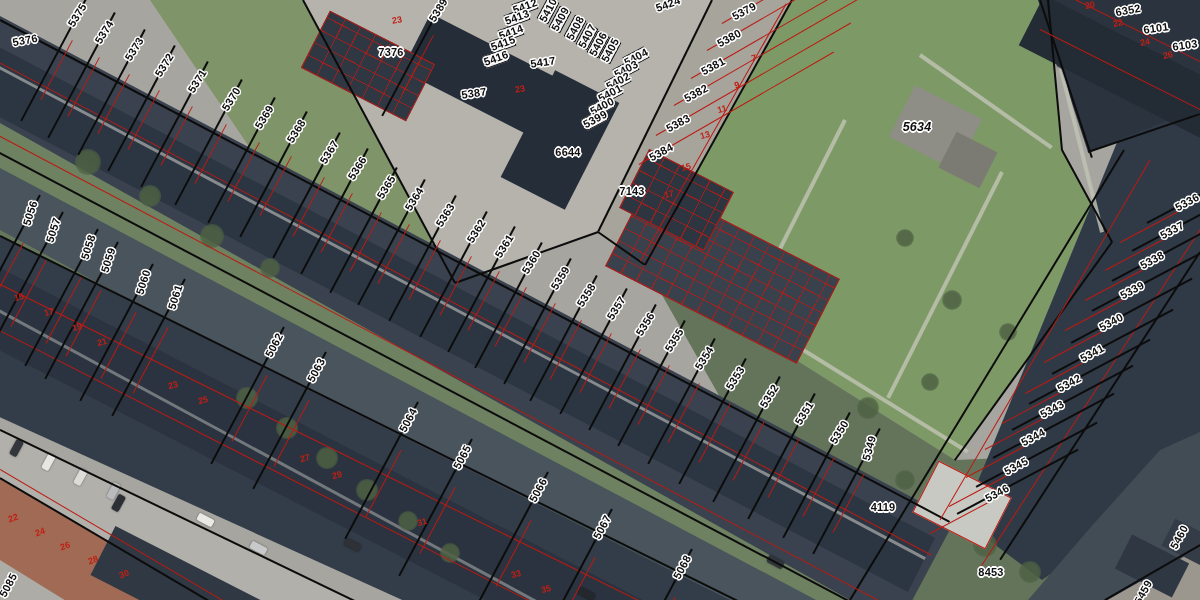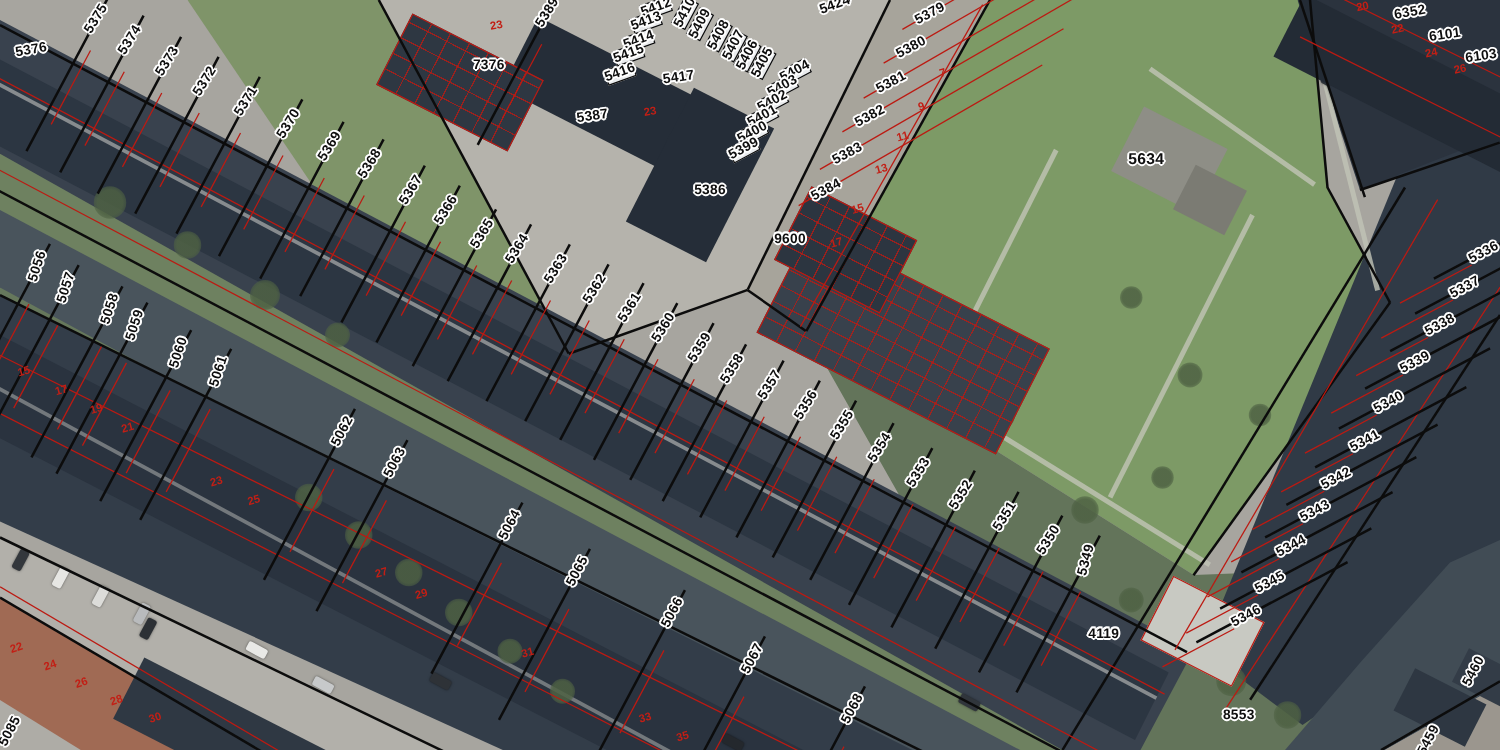--- a/index.html
+++ b/index.html
@@ -11,21 +11,21 @@
   .line{position:absolute;transform-origin:0 50%;}
   .rect{position:absolute;}
   .tree{position:absolute;border-radius:50%;}
   .car{position:absolute;border-radius:2px;}
   .lbl{
     position:absolute;white-space:nowrap;
     font-weight:bold;font-size:11px;color:#0e0e0e;letter-spacing:.2px;
     text-shadow:-1px -1px 0 #fff,1px -1px 0 #fff,-1px 1px 0 #fff,1px 1px 0 #fff,
                  0 -1.6px 0 #fff,0 1.6px 0 #fff,-1.6px 0 0 #fff,1.6px 0 0 #fff;
   }
-  .lbl.italic{font-size:12.5px;}
+  .lbl.italic{font-style:italic;font-size:12.5px;}
   .hn{
     position:absolute;white-space:nowrap;
     font-weight:bold;font-size:9px;color:#c21f15;
   }
   .garagebox{position:absolute;background:#e9ebed;border:1.5px solid #0d0d0d;box-sizing:border-box;}
 </style>
 </head>
 <body>
 
 <div id="map-root">
@@ -285,21 +285,21 @@
       <span class="lbl" style="left: 616px; top: 308px; transform: translate(-50%, -50%) rotate(-58deg);">5357</span>
       <span class="lbl" style="left: 645px; top: 324px; transform: translate(-50%, -50%) rotate(-58deg);">5356</span>
       <span class="lbl" style="left: 674px; top: 340px; transform: translate(-50%, -50%) rotate(-58deg);">5355</span>
       <span class="lbl" style="left: 704px; top: 358px; transform: translate(-50%, -50%) rotate(-58deg);">5354</span>
       <span class="lbl" style="left: 735px; top: 378px; transform: translate(-50%, -50%) rotate(-58deg);">5353</span>
       <span class="lbl" style="left: 769px; top: 396px; transform: translate(-50%, -50%) rotate(-58deg);">5352</span>
       <span class="lbl" style="left: 804px; top: 413px; transform: translate(-50%, -50%) rotate(-58deg);">5351</span>
       <span class="lbl" style="left: 839px; top: 432px; transform: translate(-50%, -50%) rotate(-58deg);">5350</span>
       <span class="lbl" style="left: 869px; top: 448px; transform: translate(-50%, -50%) rotate(-75deg);">5349</span>
       <span class="lbl" style="left: 883px; top: 507px; transform: translate(-50%, -50%) rotate(0deg);">4119</span>
-      <span class="lbl" style="left: 991px; top: 572px; transform: translate(-50%, -50%) rotate(0deg);">8553</span>
+      <span class="lbl" style="left: 991px; top: 572px; transform: translate(-50%, -50%) rotate(0deg);">8453</span>
       <span class="lbl" style="left: 438px; top: 10px; transform: translate(-50%, -50%) rotate(-58deg);">5389</span>
       <span class="lbl" style="left: 391px; top: 52px; transform: translate(-50%, -50%) rotate(0deg);">7376</span>
       <span class="lbl" style="left: 525px; top: 6px; transform: translate(-50%, -50%) rotate(-20deg);">5412</span>
       <span class="lbl" style="left: 517px; top: 17px; transform: translate(-50%, -50%) rotate(-20deg);">5413</span>
       <span class="lbl" style="left: 511px; top: 32px; transform: translate(-50%, -50%) rotate(-20deg);">5414</span>
       <span class="lbl" style="left: 503px; top: 43px; transform: translate(-50%, -50%) rotate(-20deg);">5415</span>
       <span class="lbl" style="left: 496px; top: 58px; transform: translate(-50%, -50%) rotate(-20deg);">5416</span>
       <span class="lbl" style="left: 548px; top: 10px; transform: translate(-50%, -50%) rotate(-62deg);">5410</span>
       <span class="lbl" style="left: 560px; top: 19px; transform: translate(-50%, -50%) rotate(-62deg);">5409</span>
       <span class="lbl" style="left: 575px; top: 28px; transform: translate(-50%, -50%) rotate(-62deg);">5408</span>
@@ -308,22 +308,22 @@
       <span class="lbl" style="left: 610px; top: 50px; transform: translate(-50%, -50%) rotate(-62deg);">5405</span>
       <span class="lbl" style="left: 636px; top: 57px; transform: translate(-50%, -50%) rotate(-28deg);">5404</span>
       <span class="lbl" style="left: 626px; top: 69px; transform: translate(-50%, -50%) rotate(-28deg);">5403</span>
       <span class="lbl" style="left: 618px; top: 81px; transform: translate(-50%, -50%) rotate(-28deg);">5402</span>
       <span class="lbl" style="left: 610px; top: 93px; transform: translate(-50%, -50%) rotate(-28deg);">5401</span>
       <span class="lbl" style="left: 602px; top: 106px; transform: translate(-50%, -50%) rotate(-28deg);">5400</span>
       <span class="lbl" style="left: 595px; top: 119px; transform: translate(-50%, -50%) rotate(-28deg);">5399</span>
       <span class="lbl" style="left: 668px; top: 4px; transform: translate(-50%, -50%) rotate(-20deg);">5424</span>
       <span class="lbl" style="left: 543px; top: 62px; transform: translate(-50%, -50%) rotate(-8deg);">5417</span>
       <span class="lbl" style="left: 474px; top: 93px; transform: translate(-50%, -50%) rotate(-8deg);">5387</span>
-      <span class="lbl" style="left: 568px; top: 152px; transform: translate(-50%, -50%) rotate(0deg);">5386</span>
-      <span class="lbl" style="left: 632px; top: 191px; transform: translate(-50%, -50%) rotate(0deg);">9600</span>
+      <span class="lbl" style="left: 568px; top: 152px; transform: translate(-50%, -50%) rotate(0deg);">6644</span>
+      <span class="lbl" style="left: 632px; top: 191px; transform: translate(-50%, -50%) rotate(0deg);">7143</span>
       <span class="lbl" style="left: 661px; top: 152px; transform: translate(-50%, -50%) rotate(-28deg);">5384</span>
       <span class="lbl" style="left: 678px; top: 123px; transform: translate(-50%, -50%) rotate(-28deg);">5383</span>
       <span class="lbl" style="left: 696px; top: 93px; transform: translate(-50%, -50%) rotate(-28deg);">5382</span>
       <span class="lbl" style="left: 713px; top: 66px; transform: translate(-50%, -50%) rotate(-28deg);">5381</span>
       <span class="lbl" style="left: 729px; top: 38px; transform: translate(-50%, -50%) rotate(-28deg);">5380</span>
       <span class="lbl" style="left: 744px; top: 11px; transform: translate(-50%, -50%) rotate(-28deg);">5379</span>
       <span class="lbl italic" style="left: 917px; top: 127px; transform: translate(-50%, -50%) rotate(0deg);">5634</span>
       <span class="lbl" style="left: 1128px; top: 10px; transform: translate(-50%, -50%) rotate(-10deg);">6352</span>
       <span class="lbl" style="left: 1156px; top: 28px; transform: translate(-50%, -50%) rotate(-8deg);">6101</span>
       <span class="lbl" style="left: 1185px; top: 45px; transform: translate(-50%, -50%) rotate(-8deg);">6103</span>

